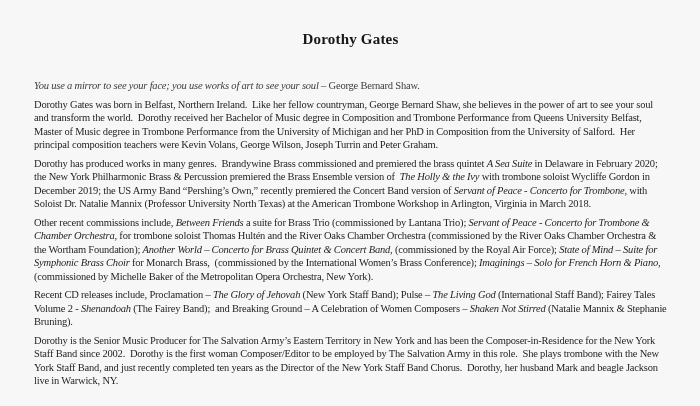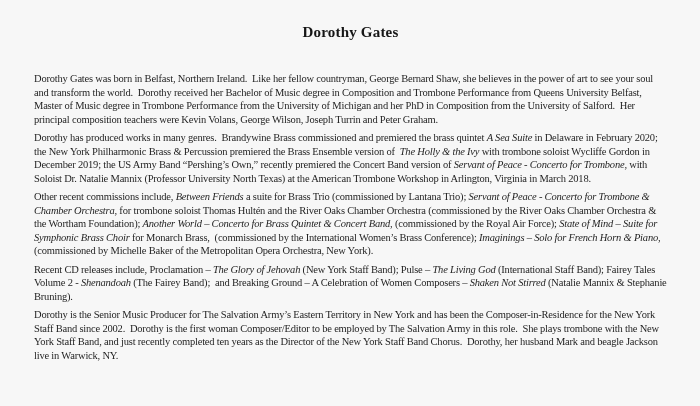--- a/index.html
+++ b/index.html
@@ -9,21 +9,21 @@
     width: 700px;
     height: 406px;
     overflow: hidden;
     font-family: "Liberation Serif", serif;
     color: #1f1f1f;
   }
   .page {
     box-sizing: border-box;
     width: 700px;
     height: 388px;
-    padding: 24px 33px 0 34px;
+    padding: 31px 33px 0 34px;
   }
   .doc-title {
     font-size: 15px;
     line-height: 17px;
     font-weight: bold;
     text-align: center;
     margin: 0 0 31px 0;
     letter-spacing: 0.2px;
     color: #161616;
   }
@@ -39,18 +39,19 @@
     color: #3c3c3c;
   }
   .para span.i { font-style: italic; }
   .para span.b { font-weight: normal; }
 </style>
 </head>
 <body>
 
 <div class="page">
   <h1 class="doc-title">Dorothy Gates</h1>
+  <p class="para quote"><span class="i">You use a mirror to see your face; you use works of art to see your soul </span><span>– George Bernard Shaw.</span></p>
   <p class="para"><span>Dorothy Gates was born in Belfast, Northern Ireland.  Like her fellow countryman, George Bernard Shaw, she believes in the power of art to see your soul and transform the world.  Dorothy received her Bachelor of Music degree in Composition and Trombone Performance from Queens University Belfast, Master of Music degree in Trombone Performance from the University of Michigan and her PhD in Composition from the University of Salford.  Her principal composition teachers were Kevin Volans, George Wilson, Joseph Turrin and Peter Graham.</span></p>
   <p class="para"><span>Dorothy has produced works in many genres.  Brandywine Brass commissioned and premiered the brass quintet </span><span class="i">A Sea Suite</span><span> in Delaware in February 2020; the New York Philharmonic Brass &amp; Percussion premiered the Brass Ensemble version of  </span><span class="i">The Holly &amp; the Ivy</span><span> with trombone soloist Wycliffe Gordon in December 2019; the US Army Band “Pershing’s Own,” recently premiered the Concert Band version of </span><span class="i">Servant of Peace - Concerto for Trombone</span><span>, with Soloist Dr. Natalie Mannix (Professor University North Texas) at the American Trombone Workshop in Arlington, Virginia in March 2018.</span></p>
   <p class="para"><span>Other recent commissions include, </span><span class="i">Between Friends</span><span> a suite for Brass Trio (commissioned by Lantana Trio); </span><span class="i">Servant of Peace - Concerto for Trombone &amp; Chamber Orchestra</span><span>, for trombone soloist Thomas Hultén and the River Oaks Chamber Orchestra (commissioned by the River Oaks Chamber Orchestra &amp; the Wortham Foundation); </span><span class="i">Another World – Concerto for Brass Quintet &amp; Concert Band</span><span>, (commissioned by the Royal Air Force); </span><span class="i">State of Mind – Suite for Symphonic Brass Choir</span><span> for Monarch Brass,  (commissioned by the International Women’s Brass Conference); </span><span class="i">Imaginings – Solo for French Horn &amp; Piano</span><span>, (commissioned by Michelle Baker of the Metropolitan Opera Orchestra, New York).</span></p>
   <p class="para"><span>Recent CD releases include, </span><span class="b">Proclamation</span><span> – </span><span class="i">The Glory of Jehovah</span><span> (New York Staff Band); </span><span class="b">Pulse</span><span> – </span><span class="i">The Living God</span><span> (International Staff Band); </span><span class="b">Fairey Tales Volume 2</span><span> - </span><span class="i">Shenandoah</span><span> (The Fairey Band);  and </span><span class="b">Breaking Ground – A Celebration of Women Composers</span><span> – </span><span class="i">Shaken Not Stirred</span><span> (Natalie Mannix &amp; Stephanie Bruning).</span></p>
   <p class="para"><span>Dorothy is the Senior Music Producer for The Salvation Army’s Eastern Territory in New York and has been the Composer-in-Residence for the New York Staff Band since 2002.  Dorothy is the first woman Composer/Editor to be employed by The Salvation Army in this role.  She plays trombone with the New York Staff Band, and just recently completed ten years as the Director of the New York Staff Band Chorus.  Dorothy, her husband Mark and beagle Jackson live in Warwick, NY.</span></p>
 </div>
 
 </body></html>

